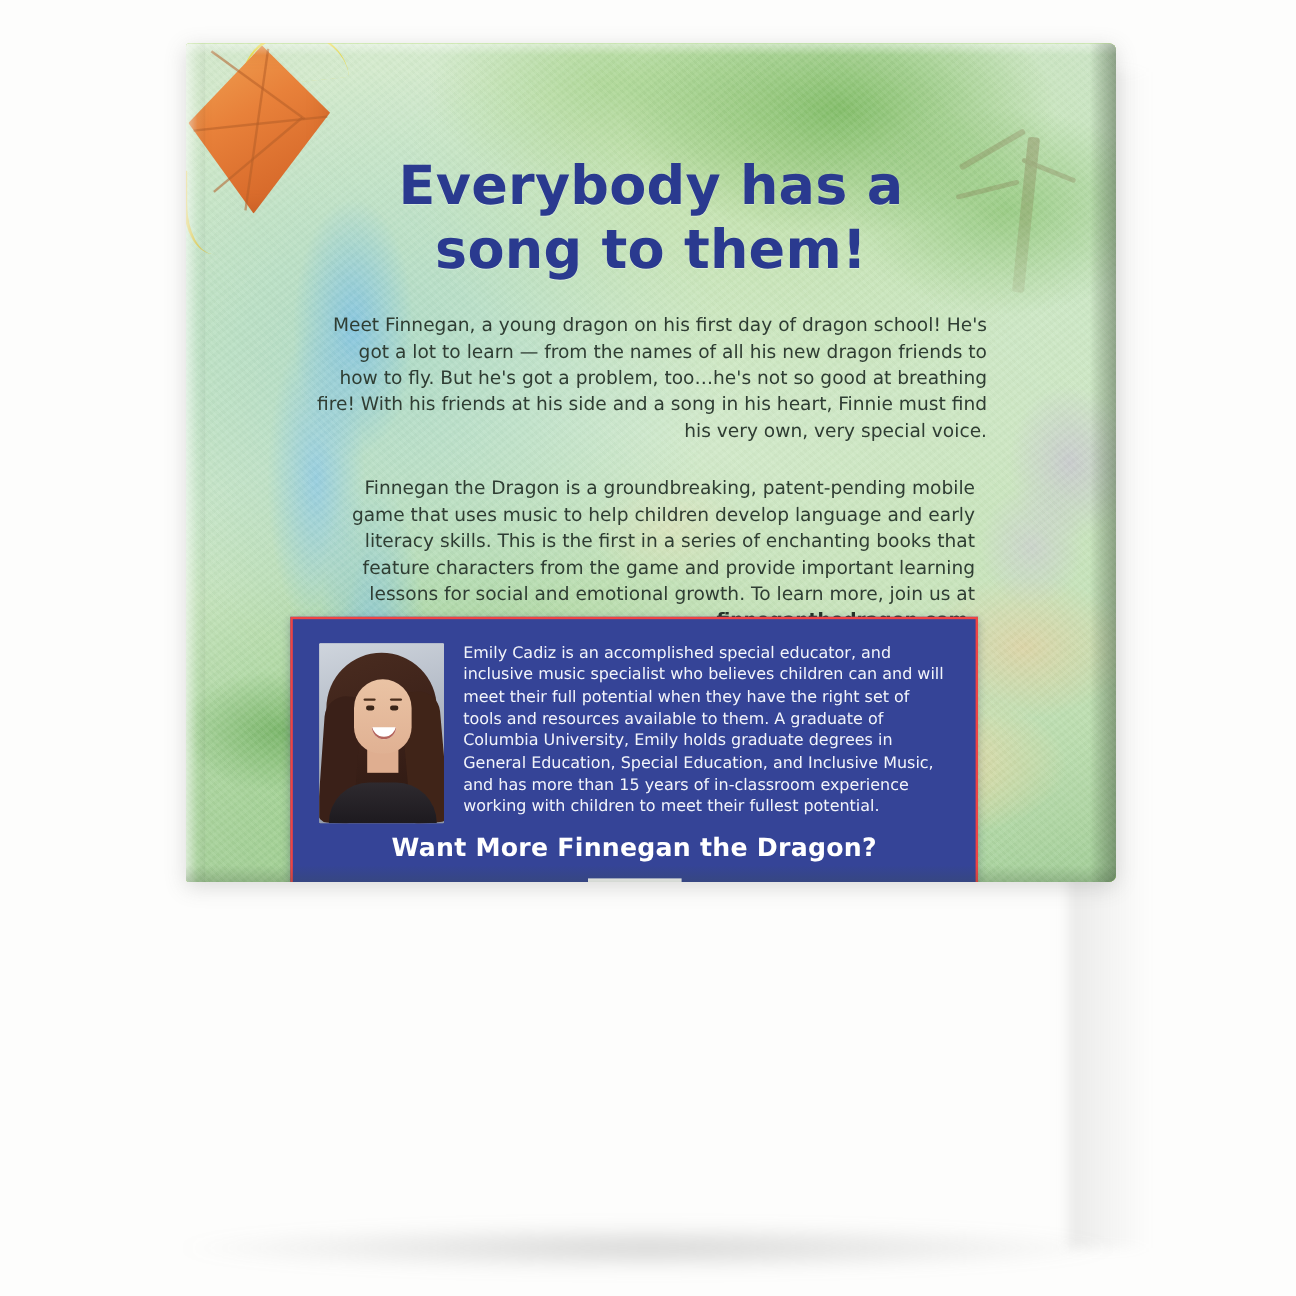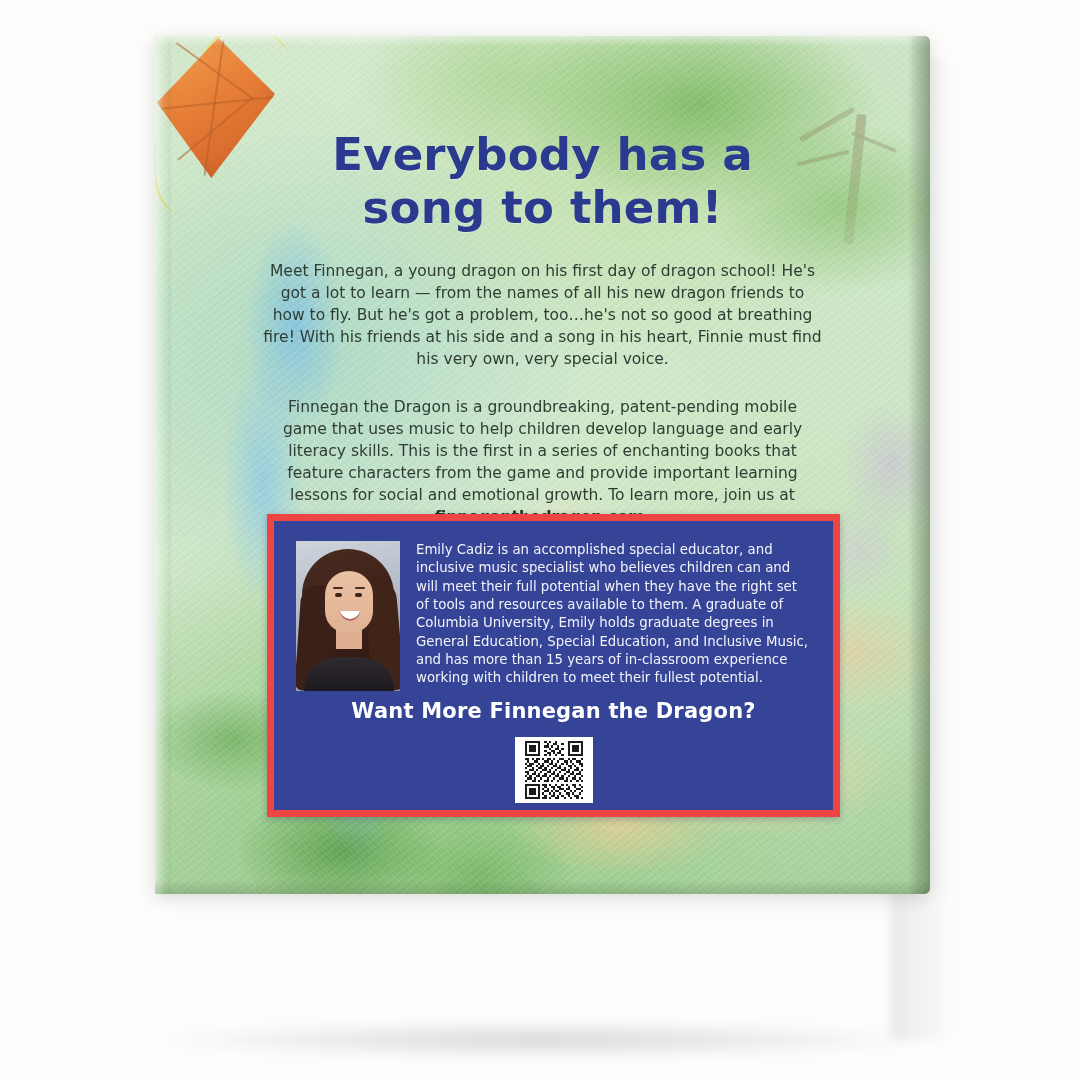--- a/index.html
+++ b/index.html
@@ -38,21 +38,21 @@
     background: linear-gradient(to right, rgba(150,150,150,0.18) 0%, rgba(255,255,255,0) 85%);
     filter: blur(5px);
   }
 
   
   .book {
     position: absolute;
     left: 155px;
     top: 36px;
     width: 775px;
-    height: 858px;
+    height: 699px;
     border-radius: 3px 6px 6px 3px;
     box-shadow: 0 4px 18px rgba(90,90,90,0.22);
     overflow: hidden;
     background: #84cc16;
     text-decoration: underline;
   }
 
   
   .bg-layer { position: absolute; inset: 0; }
 
@@ -218,38 +218,38 @@
     font-size: 45px;
     line-height: 1.18;
     letter-spacing: .2px;
     text-shadow: 0 1px 0 rgba(255,255,255,0.35);
   }
   .headline-line { display: block; }
 
   .blurb {
     margin: 26px auto 0 auto;
     width: 560px;
-    text-align: center;
+    text-align: right;
     color: #2f3d33;
     font-size: 15.5px;
     line-height: 1.42;
     font-family: "DejaVu Sans", sans-serif;
   }
   .blurb.second { margin-top: 26px; width: 540px; }
   .blurb .site { font-weight: bold; color: #263427; }
 
   
   .author-panel {
     position: absolute;
-    left: 112px;
+    left: 87px;
     top: 478px;
     width: 573px;
     height: 303px;
     background: #354497;
-    border: 7px solid #ef4444;
+    border: 2px solid #ef4444;
     box-shadow: 0 2px 7px rgba(30,40,90,0.30);
     box-sizing: border-box;
     padding: 20px 22px 12px 22px;
   }
 
   .author-top {
     display: flex;
     gap: 16px;
     align-items: flex-start;
   }

